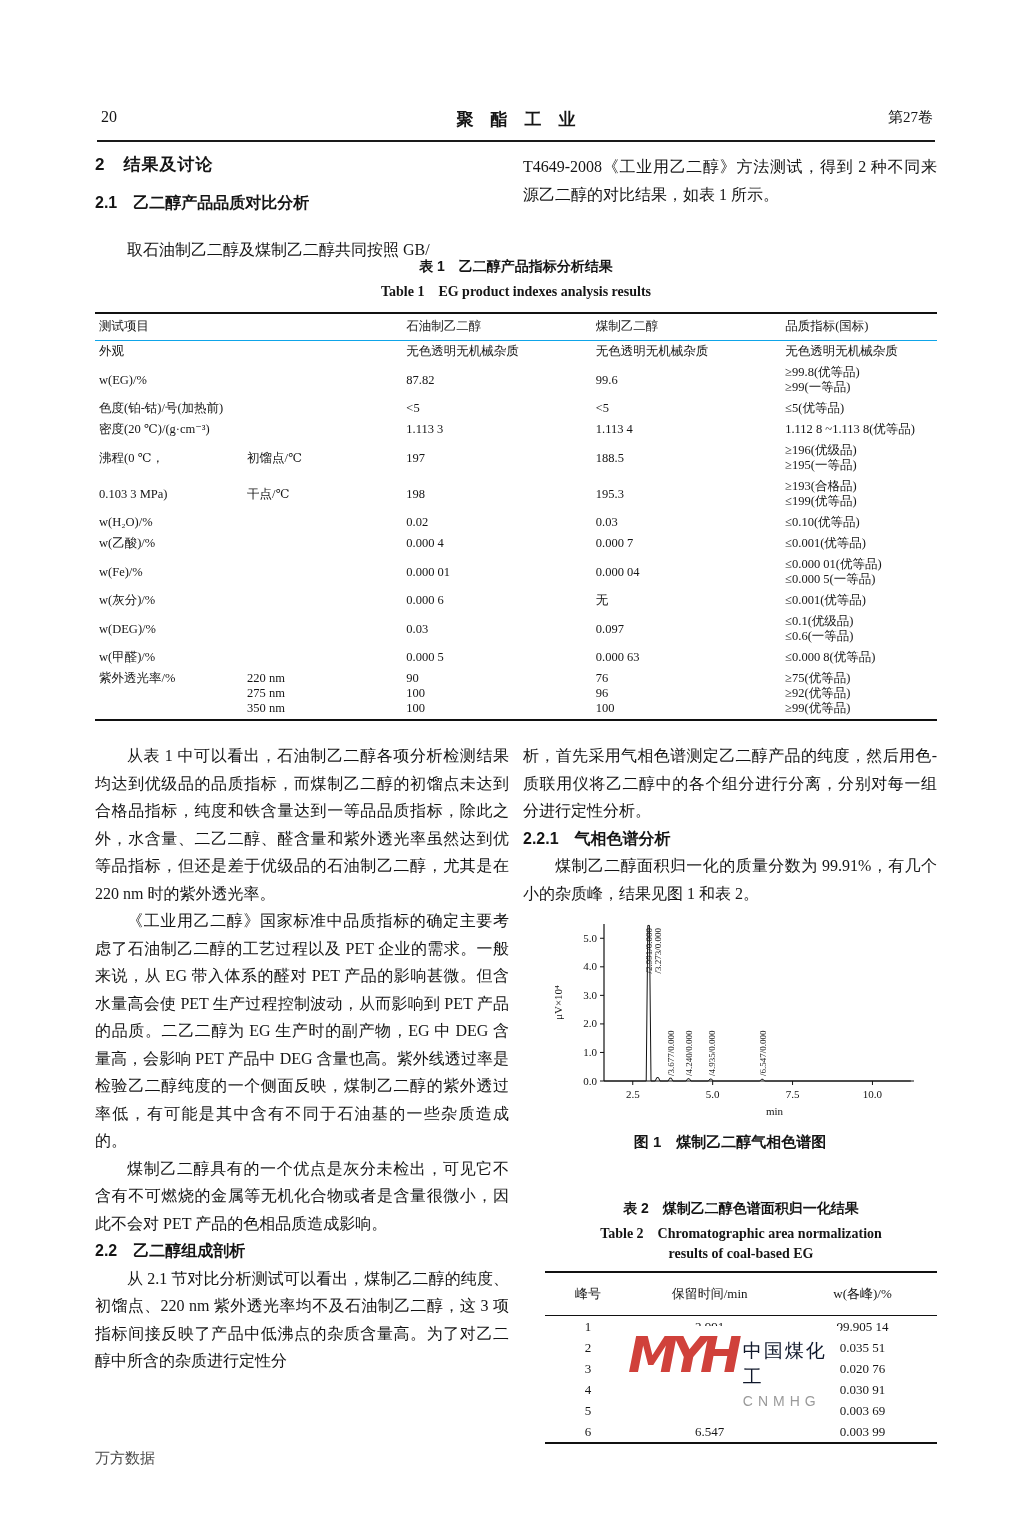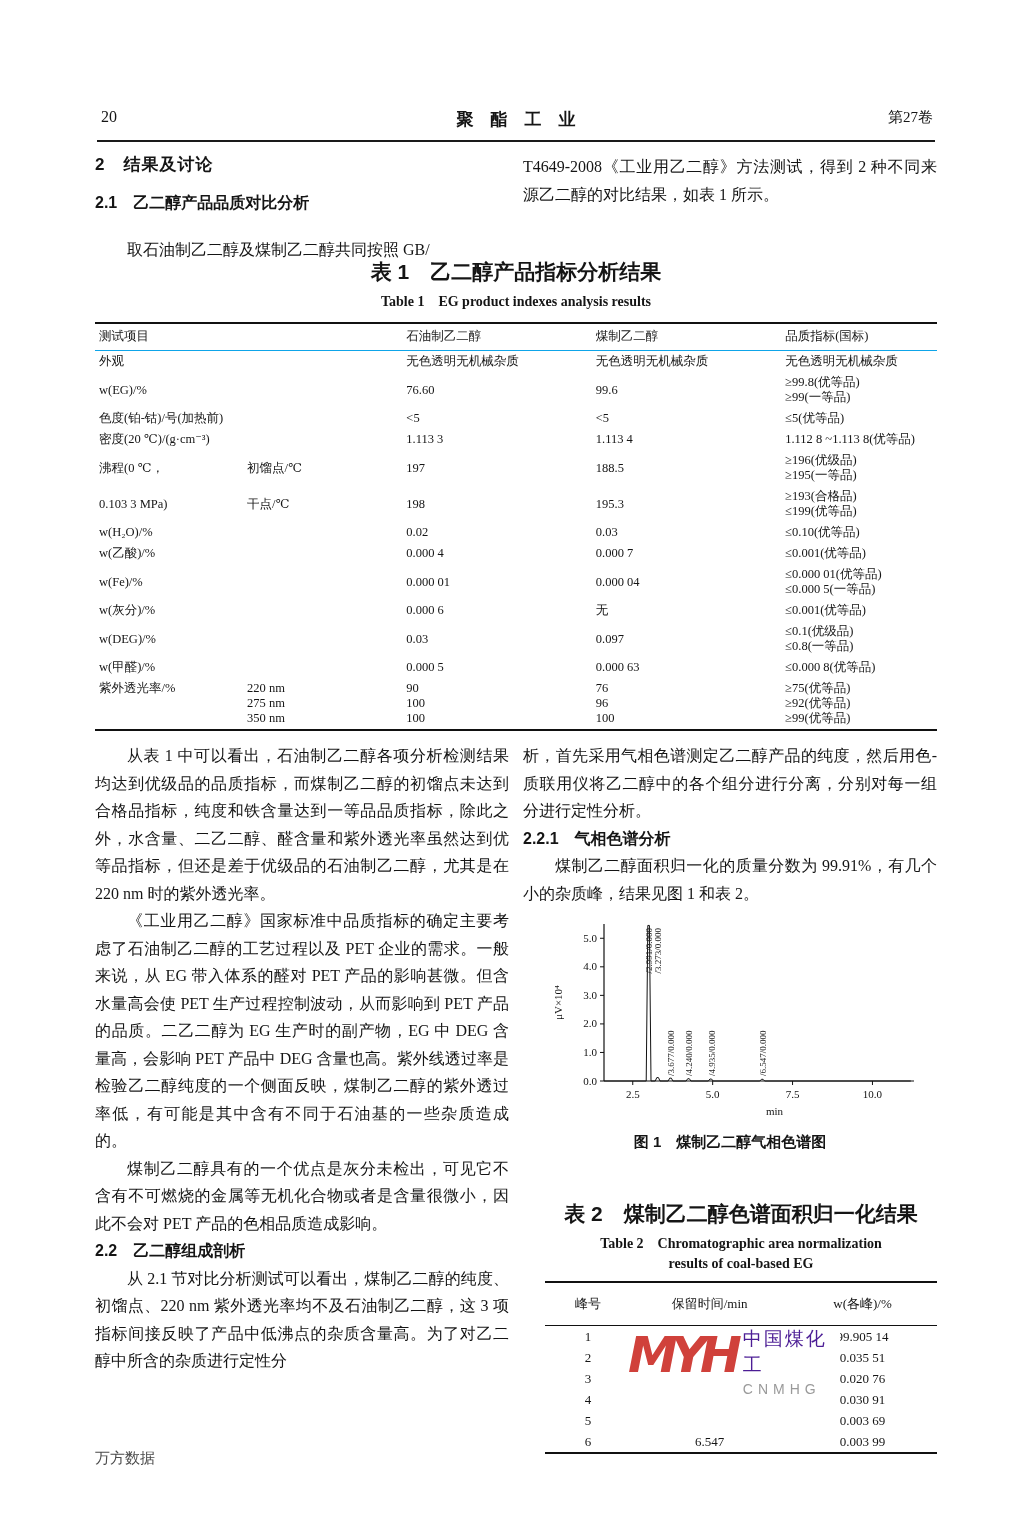--- a/index.html
+++ b/index.html
@@ -22,21 +22,21 @@
 
   .h-sec{font-family:"Liberation Sans","DejaVu Sans",sans-serif;font-weight:bold;
          font-size:17px;margin:0 0 13px 0;letter-spacing:1px;}
   .h-sub{font-family:"Liberation Sans","DejaVu Sans",sans-serif;font-weight:bold;
          font-size:16px;margin:0;line-height:27.5px;}
   .para{margin:0;font-size:16px;line-height:27.5px;text-align:justify;text-indent:2em;}
   .noindent{text-indent:0;}
 
   
   .tbl-title-cn{text-align:center;font-family:"Liberation Sans","DejaVu Sans",sans-serif;
-                font-weight:bold;font-size:21px;margin:0 0 7px 0;}
+                font-weight:bold;font-size:14px;margin:0 0 7px 0;}
   .tbl-title-en{text-align:center;font-weight:bold;font-size:14px;margin:0 0 3px 0;}
 
   
   .table1-block{position:absolute;left:95px;top:258px;width:842px;}
   table.t1{width:100%;border-collapse:collapse;margin-top:11px;font-size:12.5px;
            border-top:2px solid #111;border-bottom:2px solid #111;}
   .t1 th{text-align:left;font-weight:normal;padding:4px 2px 5px 4px;border-bottom:1px solid #0ea5e9;font-size:12.5px;}
   .t1 td{padding:3px 2px 3px 4px;vertical-align:middle;white-space:pre-line;line-height:15px;}
   .t1-main{display:inline-block;min-width:148px;vertical-align:top;}
   .t1-sub{display:inline-block;vertical-align:top;white-space:pre-line;}
@@ -54,21 +54,21 @@
            border-top:2px solid #111;border-bottom:2px solid #111;}
   .t2 th{font-weight:normal;padding:12px 2px;border-bottom:1px solid #111;text-align:center;font-size:13px;}
   .t2 td{padding:2.5px 2px;text-align:center;line-height:16px;}
 
   
   .watermark{position:absolute;left:628px;top:1326px;width:212px;height:74px;background:#ffffff;
              display:flex;align-items:flex-start;gap:8px;}
   .wm-logo{font-family:"DejaVu Sans","Liberation Sans",sans-serif;font-weight:900;font-style:italic;
            font-size:50px;line-height:58px;color:#d0413b;letter-spacing:-7px;}
   .wm-right{display:flex;flex-direction:column;justify-content:center;}
-  .wm-cn{font-family:"Liberation Sans","DejaVu Sans",sans-serif;font-size:19px;color:#4c1d95;letter-spacing:2px;}
+  .wm-cn{font-family:"Liberation Sans","DejaVu Sans",sans-serif;font-size:19px;color:#0f172a;letter-spacing:2px;margin-top:12px;}
   .wm-en{font-family:"Liberation Sans","DejaVu Sans",sans-serif;font-size:14px;color:#9a9a9a;letter-spacing:5px;margin-top:3px;}
 
   .footer-mark{position:absolute;left:95px;top:1449px;font-family:"Liberation Sans","DejaVu Sans",sans-serif;
                font-size:15px;color:#4a4a4a;}
 </style>
 </head>
 <body>
 
 <div class="page">
 
@@ -109,21 +109,21 @@
       </thead>
       <tbody id="t1-body">
           <tr>
             <td>外观</td>
             <td>无色透明无机械杂质</td>
             <td>无色透明无机械杂质</td>
             <td>无色透明无机械杂质</td>
           </tr>
           <tr>
             <td>w(EG)/%</td>
-            <td>76.60</td>
+            <td>87.82</td>
             <td>99.6</td>
             <td>≥99.8(优等品)
 ≥99(一等品)</td>
           </tr>
           <tr>
             <td>色度(铂-钴)/号(加热前)</td>
             <td>&lt;5</td>
             <td>&lt;5</td>
             <td>≤5(优等品)</td>
           </tr>
@@ -170,21 +170,21 @@
             <td>w(灰分)/%</td>
             <td>0.000 6</td>
             <td>无</td>
             <td>≤0.001(优等品)</td>
           </tr>
           <tr>
             <td>w(DEG)/%</td>
             <td>0.03</td>
             <td>0.097</td>
             <td>≤0.1(优级品)
-≤0.8(一等品)</td>
+≤0.6(一等品)</td>
           </tr>
           <tr>
             <td>w(甲醛)/%</td>
             <td>0.000 5</td>
             <td>0.000 63</td>
             <td>≤0.000 8(优等品)</td>
           </tr>
           <tr>
             <td><span class="t1-main">紫外透光率/%</span><span class="t1-sub">220 nm
 275 nm

